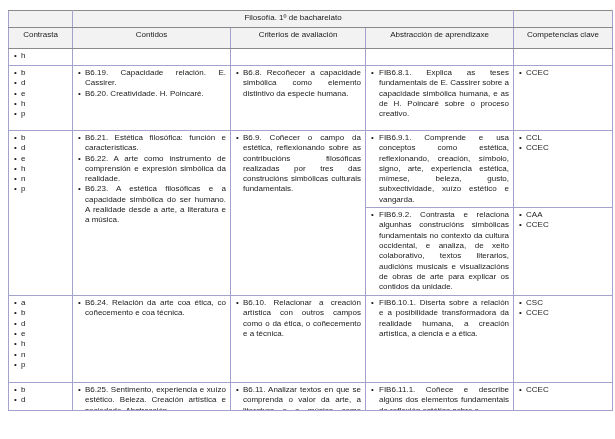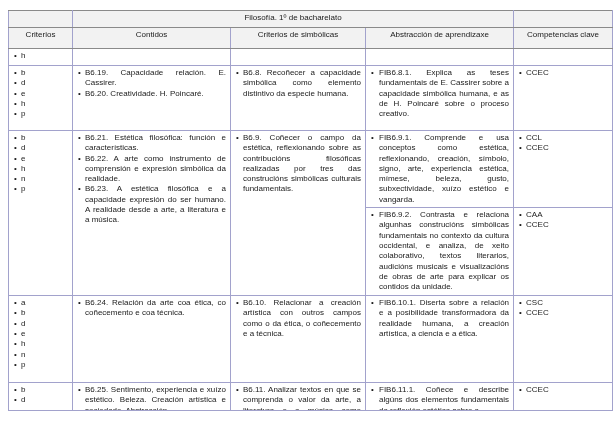--- a/index.html
+++ b/index.html
@@ -79,23 +79,23 @@
       </colgroup>
 
       <tbody>
           <tr class="title-row" style="height:17px">
         <td class="hdr"></td>
         <td class="hdr" colspan="3">Filosofía. 1º de bacharelato</td>
         <td class="hdr"></td>
       </tr>
 
       <tr class="head-row" style="height:21px">
-        <td class="hdr">Criterios</td>
+        <td class="hdr">Contrasta</td>
         <td class="hdr">Contidos</td>
-        <td class="hdr">Criterios de simbólicas</td>
+        <td class="hdr">Criterios de avaliación</td>
         <td class="hdr">Abstracción de aprendizaxe</td>
         <td class="hdr">Competencias clave</td>
       </tr>
 
       <tr style="height:17px">
         <td>
           <div class="li">h</div>
         </td>
         <td></td>
         <td></td>
@@ -131,21 +131,21 @@
           <div class="li">b</div>
           <div class="li">d</div>
           <div class="li">e</div>
           <div class="li">h</div>
           <div class="li">n</div>
           <div class="li">p</div>
         </td>
         <td rowspan="2" class="just">
           <div class="li">B6.21. Estética filosófica: función e características.</div>
           <div class="li">B6.22. A arte como instrumento de comprensión e expresión simbólica da realidade.</div>
-          <div class="li">B6.23. A estética filosófica e a capacidade expresión do ser humano. A realidade desde a arte, a literatura e a música.</div>
+          <div class="li">B6.23. A estética filosóficas e a capacidade simbólica do ser humano. A realidade desde a arte, a literatura e a música.</div>
         </td>
         <td rowspan="2" class="just">
           <div class="li">B6.9. Coñecer o campo da estética, reflexionando sobre as contribucións filosóficas realizadas por tres das construcións simbólicas culturais fundamentais.</div>
         </td>
         <td class="just est">
           <div class="li">FIB6.9.1. Comprende e usa conceptos como estética, reflexionando, creación, símbolo, signo, arte, experiencia estética, mímese, beleza, gusto, subxectividade, xuízo estético e vangarda.</div>
         </td>
         <td>
           <div class="li">CCL</div>
           <div class="li">CCEC</div>

